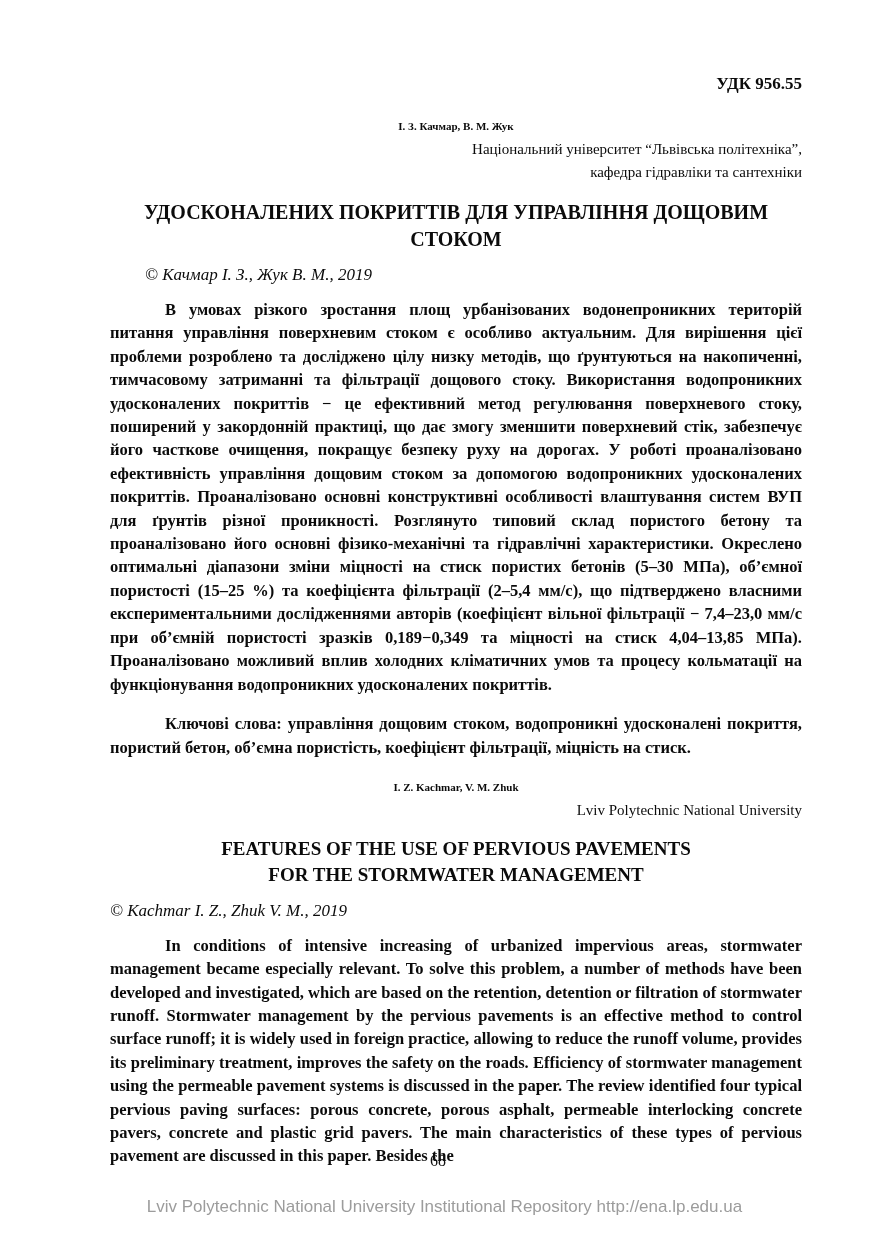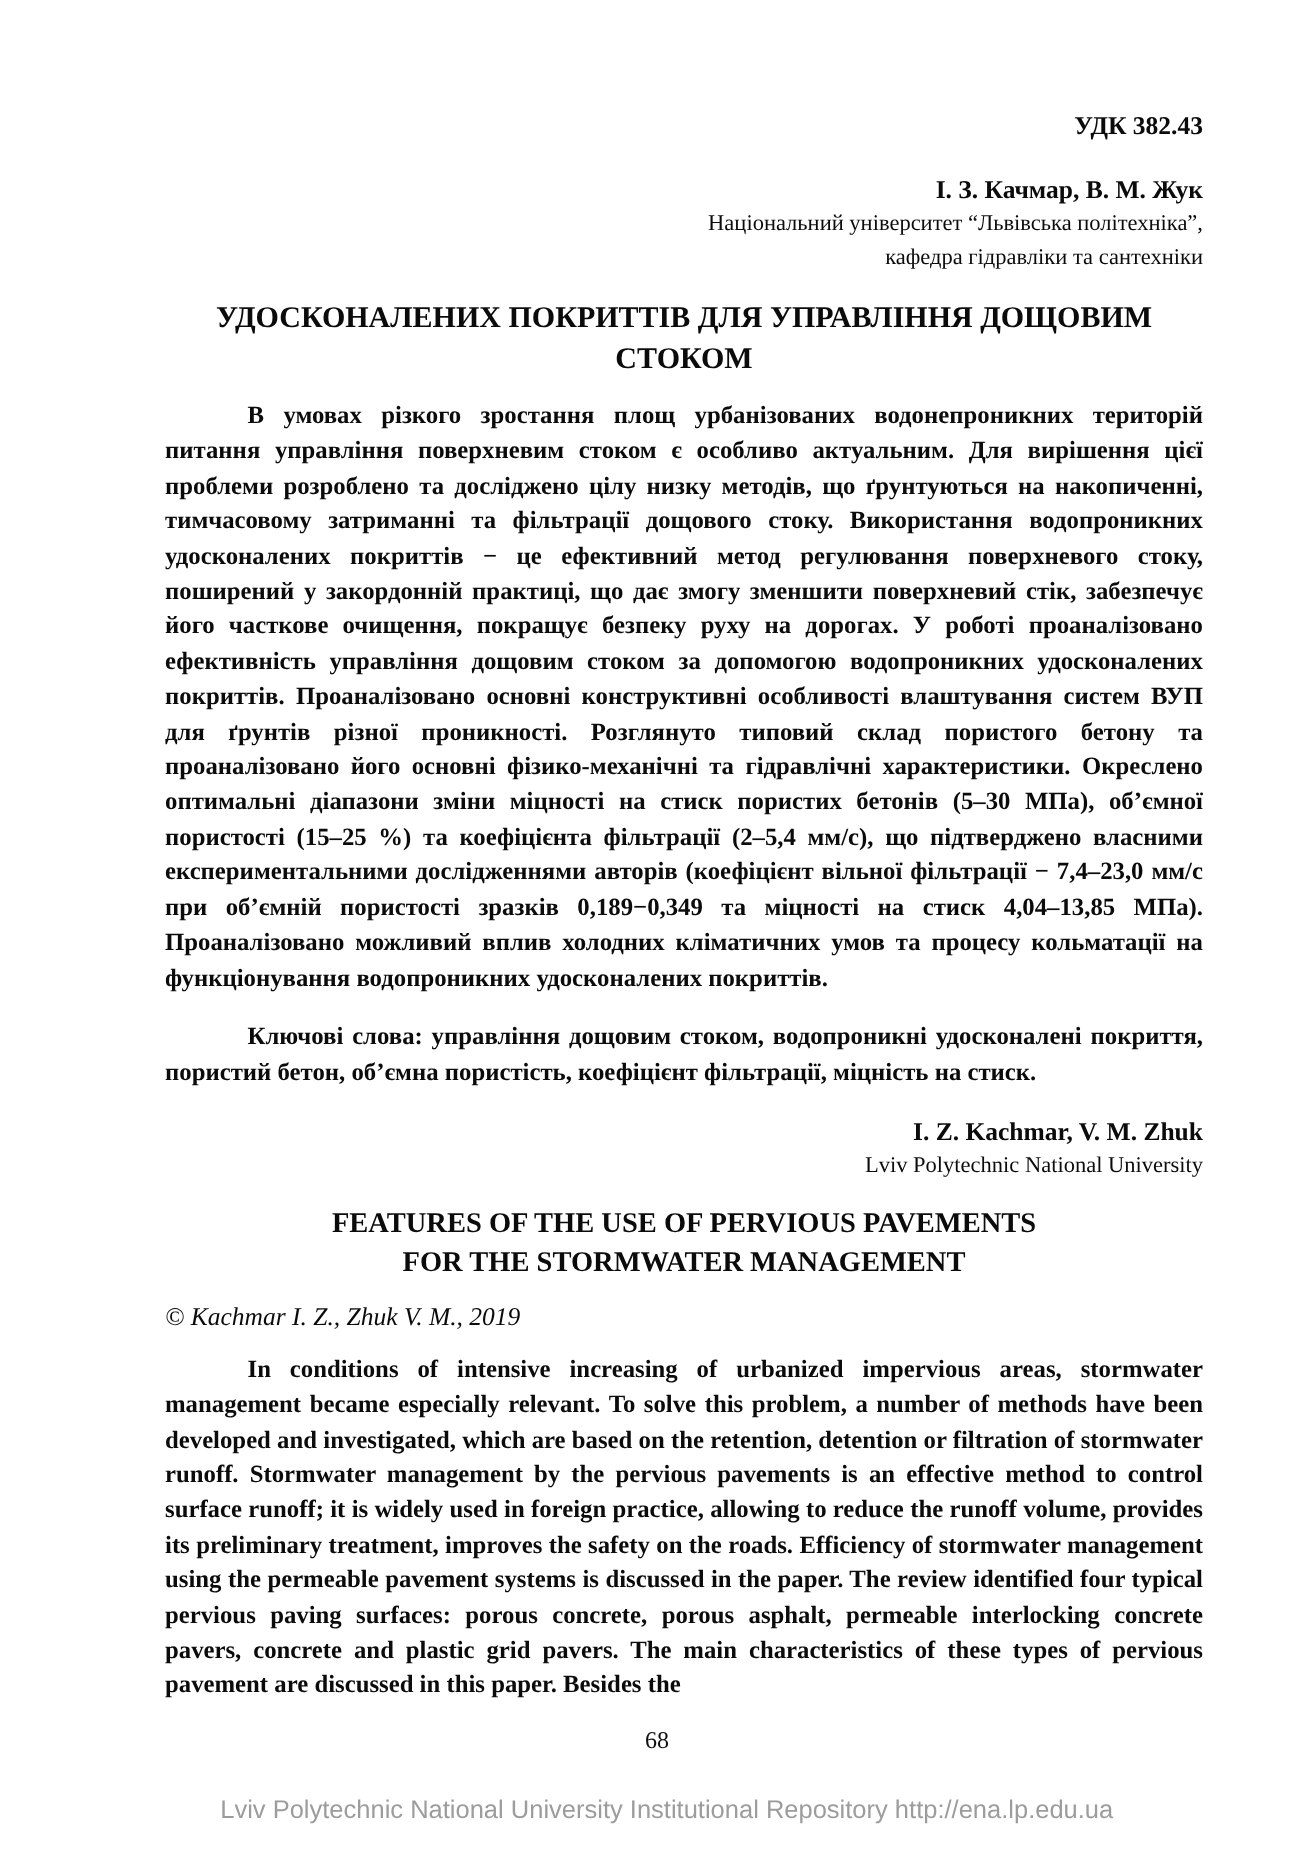--- a/index.html
+++ b/index.html
@@ -17,22 +17,23 @@
   .udc {
     text-align: right;
     font-weight: bold;
     font-size: 17px;
     line-height: 21px;
   }
   .header-block { text-align: right; }
   .header-ua { margin-top: 21px; }
   .header-block .authors {
     font-weight: bold;
-    font-size: 17px;
+    font-size: 11px;
     line-height: 23px;
+    text-align: center;
   }
   .header-block .affil {
     font-size: 15px;
     line-height: 23px;
   }
   .title-ua {
     margin-top: 15px;
     text-align: center;
     font-weight: bold;
     font-size: 20px;
@@ -86,33 +87,34 @@
     font-family: "Liberation Sans", sans-serif;
     font-size: 17px;
     color: #9c9c9c;
   }
 </style>
 </head>
 <body>
 
 <div class="page">
 
-  <div class="udc">УДК 382.43</div>
+  <div class="udc">УДК 956.55</div>
 
   <div class="header-block header-ua">
     <div class="authors">І. З. Качмар, В. М. Жук</div>
     <div class="affil">Національний університет “Львівська політехніка”,</div>
     <div class="affil">кафедра гідравліки та сантехніки</div>
   </div>
 
   <div class="title-ua">
     <div>УДОСКОНАЛЕНИХ ПОКРИТТІВ ДЛЯ УПРАВЛІННЯ ДОЩОВИМ</div>
     <div>СТОКОМ</div>
   </div>
 
+  <div class="copyright-ua">© Качмар І. З., Жук В. М., 2019</div>
 
   <p class="abstract">В умовах різкого зростання площ урбанізованих водонепроникних територій питання управління поверхневим стоком є особливо актуальним. Для вирішення цієї проблеми розроблено та досліджено цілу низку методів, що ґрунтуються на накопиченні, тимчасовому затриманні та фільтрації дощового стоку. Використання водопроникних удосконалених покриттів − це ефективний метод регулювання поверхневого стоку, поширений у закордонній практиці, що дає змогу зменшити поверхневий стік, забезпечує його часткове очищення, покращує безпеку руху на дорогах. У роботі проаналізовано ефективність управління дощовим стоком за допомогою водопроникних удосконалених покриттів. Проаналізовано основні конструктивні особливості влаштування систем ВУП для ґрунтів різної проникності. Розглянуто типовий склад пористого бетону та проаналізовано його основні фізико-механічні та гідравлічні характеристики. Окреслено оптимальні діапазони зміни міцності на стиск пористих бетонів (5–30 МПа), об’ємної пористості (15–25 %) та коефіцієнта фільтрації (2–5,4 мм/с), що підтверджено власними експериментальними дослідженнями авторів (коефіцієнт вільної фільтрації − 7,4–23,0 мм/с при об’ємній пористості зразків 0,189−0,349 та міцності на стиск 4,04–13,85 МПа). Проаналізовано можливий вплив холодних кліматичних умов та процесу кольматації на функціонування водопроникних удосконалених покриттів.</p>
 
   <p class="abstract keywords">Ключові слова: управління дощовим стоком, водопроникні удосконалені покриття, пористий бетон, об’ємна пористість, коефіцієнт фільтрації, міцність на стиск.</p>
 
   <div class="header-block header-en">
     <div class="authors">I. Z. Kachmar, V. M. Zhuk</div>
     <div class="affil">Lviv Polytechnic National University</div>
   </div>
 

